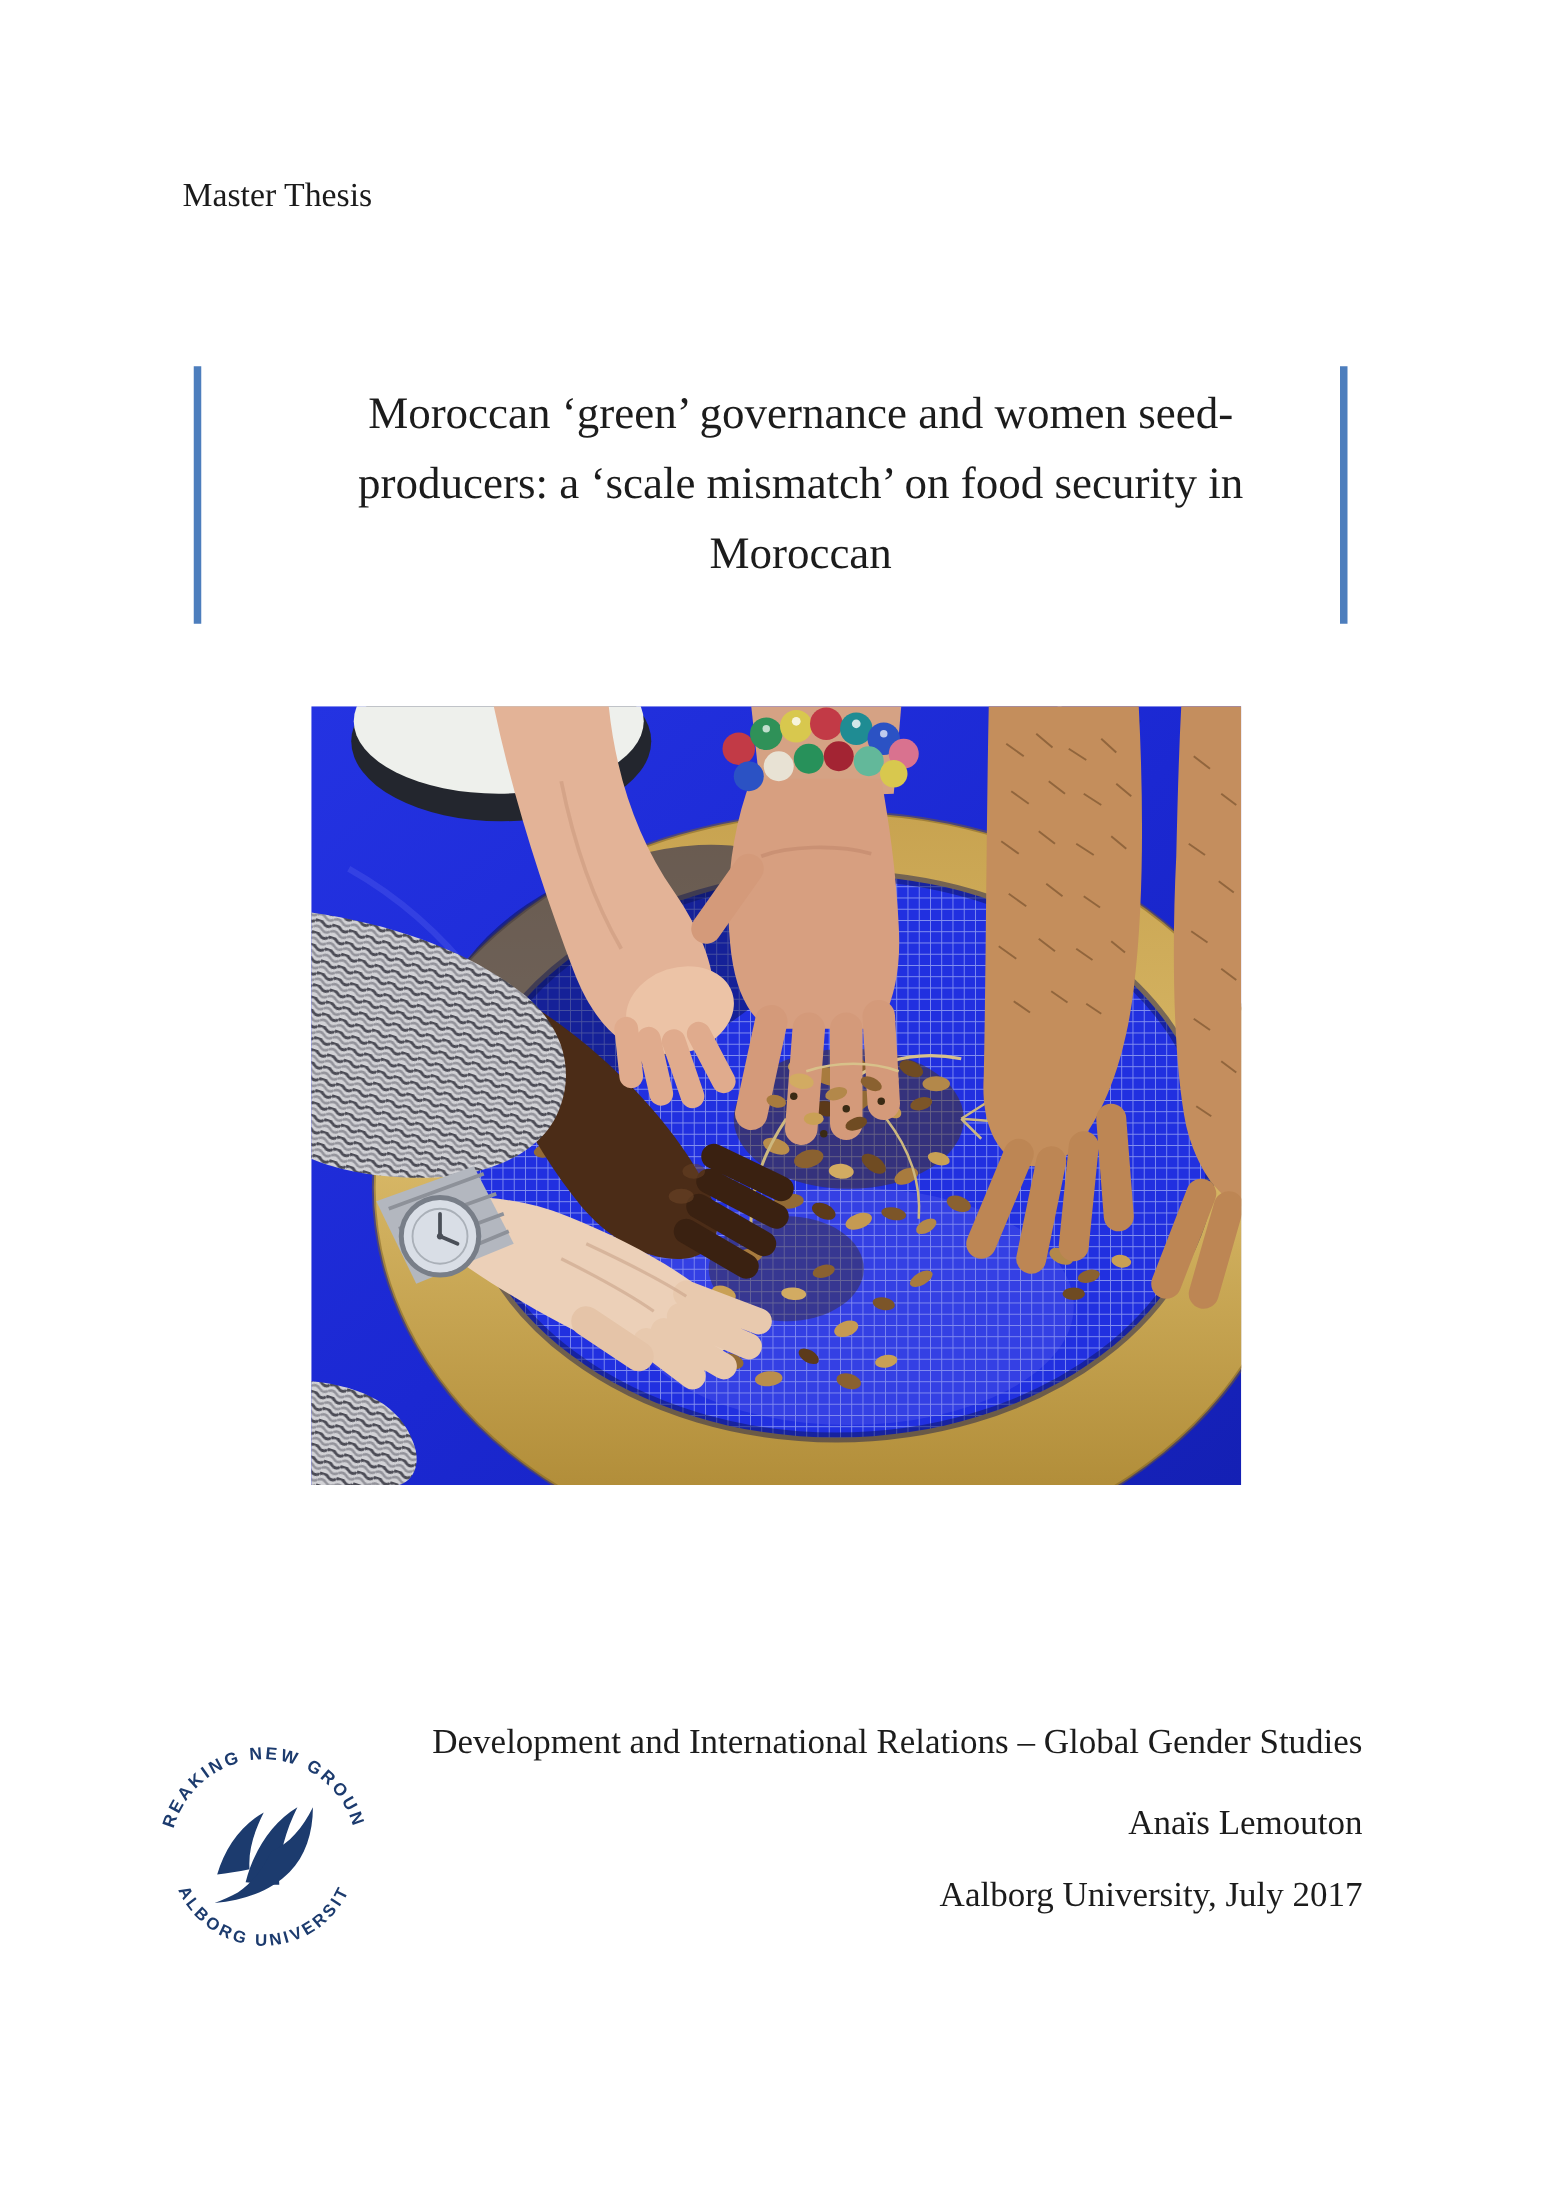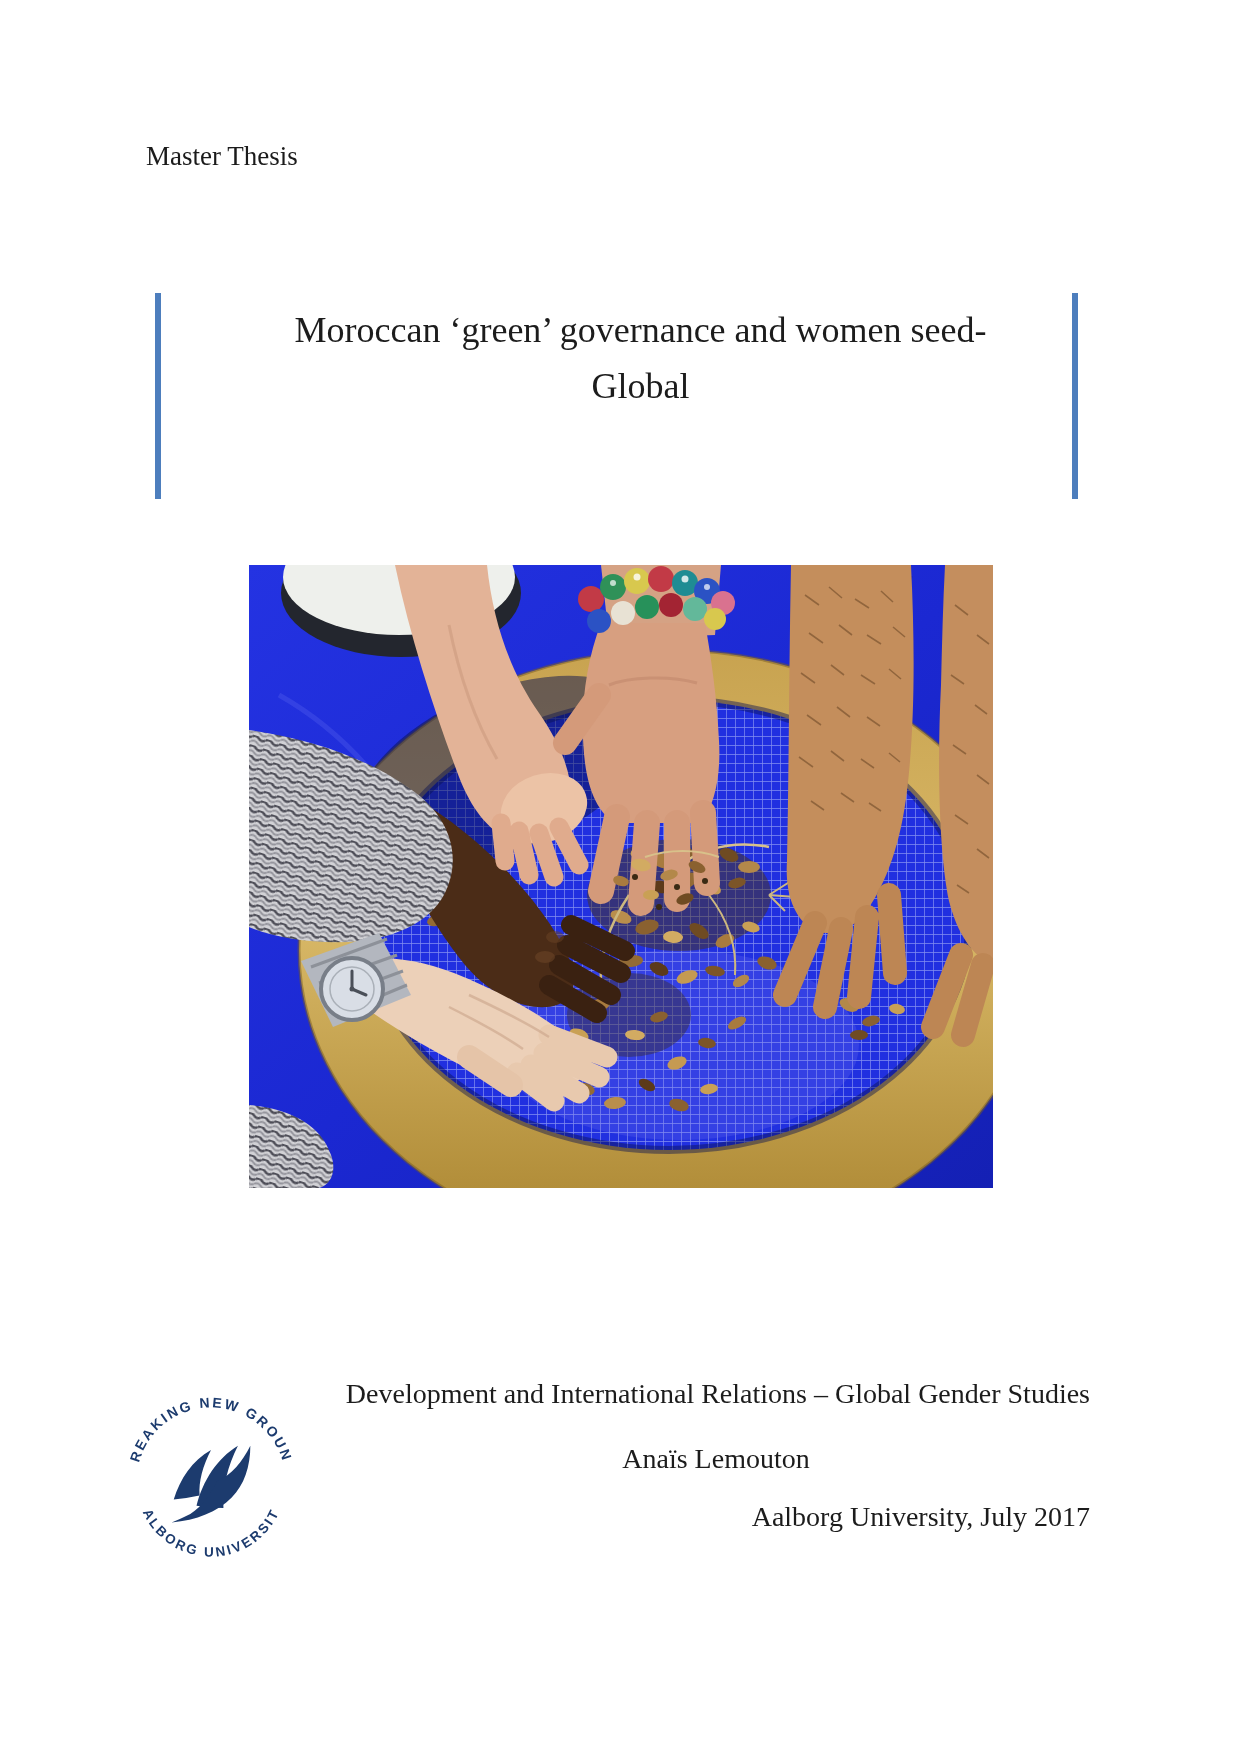--- a/index.html
+++ b/index.html
@@ -19,35 +19,36 @@
 
   .logo-wrap{position:absolute;left:123px;top:1394px;width:176px;height:176px;}
   .logo-arc-top{font-family:"Liberation Sans",sans-serif;font-weight:700;font-size:13.5px;
                 letter-spacing:2.2px;fill:#1c3b6e;}
   .logo-arc-bottom{font-family:"Liberation Sans",sans-serif;font-weight:700;font-size:13px;
                 letter-spacing:2.4px;fill:#1c3b6e;}
 
   .footer-block{position:absolute;right:139px;top:1360px;width:772px;text-align:right;
                 font-size:28px;line-height:43px;color:#1c1c1c;}
   .footer-block p{margin:12px;}
-  .footer-author{margin-top:22px !important;text-align:center;}
+  .footer-author{margin-top:22px !important;}
   .footer-inst{margin-top:15px !important;}
 </style>
 </head>
 <body>
 
 <div class="page">
 
   <div class="master-thesis">Master Thesis</div>
 
   <div class="title-block">
     <div class="accent-bar"></div>
     <div class="title-text">
       <span class="title-line">Moroccan ‘green’ governance and women seed-</span>
-      <span class="title-line">Global</span>
+      <span class="title-line">producers: a ‘scale mismatch’ on food security in</span>
+      <span class="title-line">Moroccan</span>
     </div>
     <div class="accent-bar"></div>
   </div>
 
   <div class="photo-wrap" role="img" aria-label="Hands of different ages and skin tones sorting seeds together in a round wooden sieve lined with blue mesh on a bright blue cloth; one wrist wears a colorful beaded bracelet, another a silver watch beside a grey knitted sleeve, and a white plate sits at the top left.">
     <svg width="744" height="623" viewBox="0 0 744 623">
       <defs>
         <linearGradient id="cloth" x1="0" y1="0" x2="1" y2="1">
           <stop offset="0" stop-color="#2433e2"></stop>
           <stop offset="0.5" stop-color="#1b28d2"></stop>

